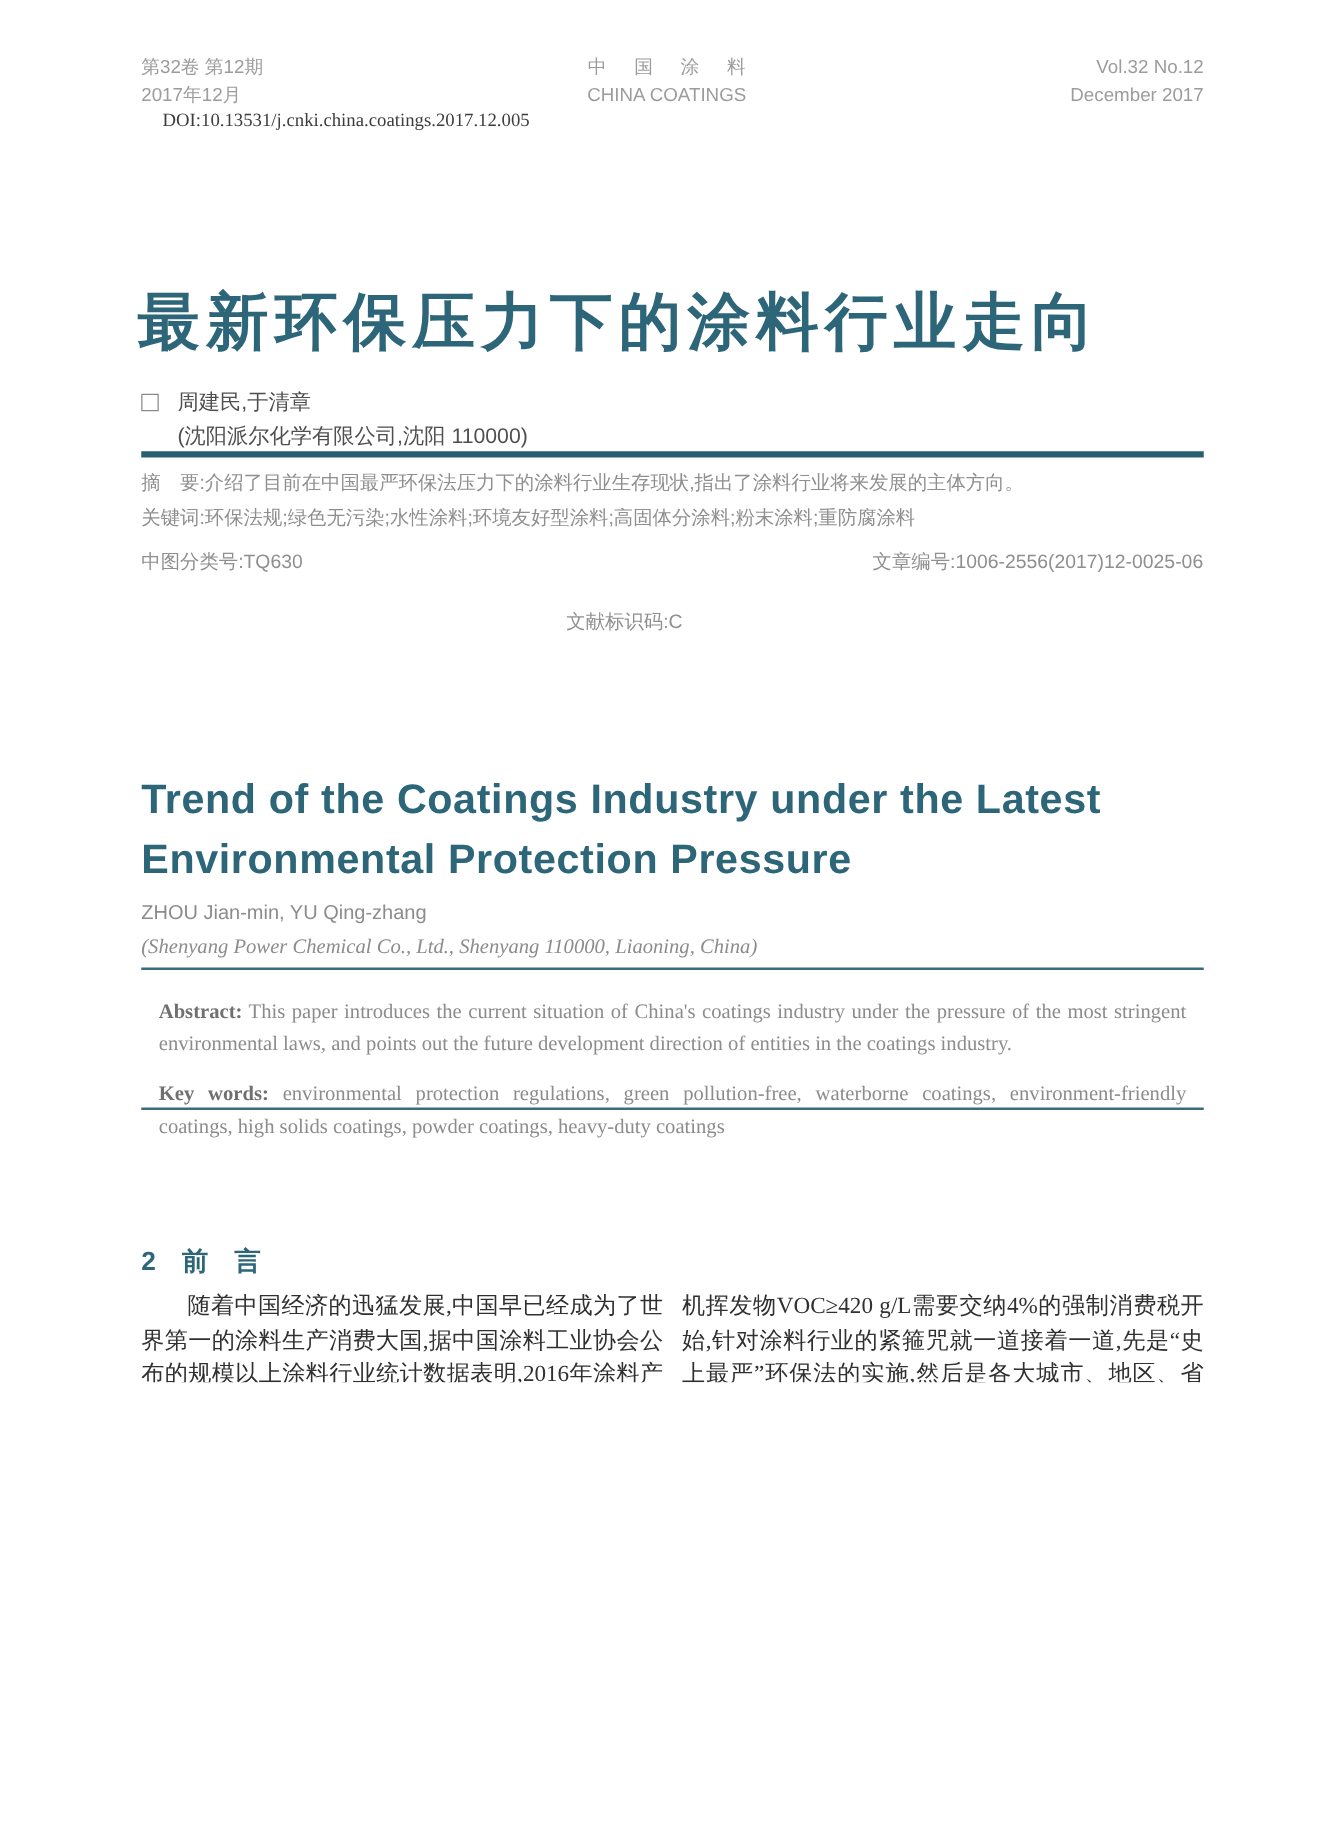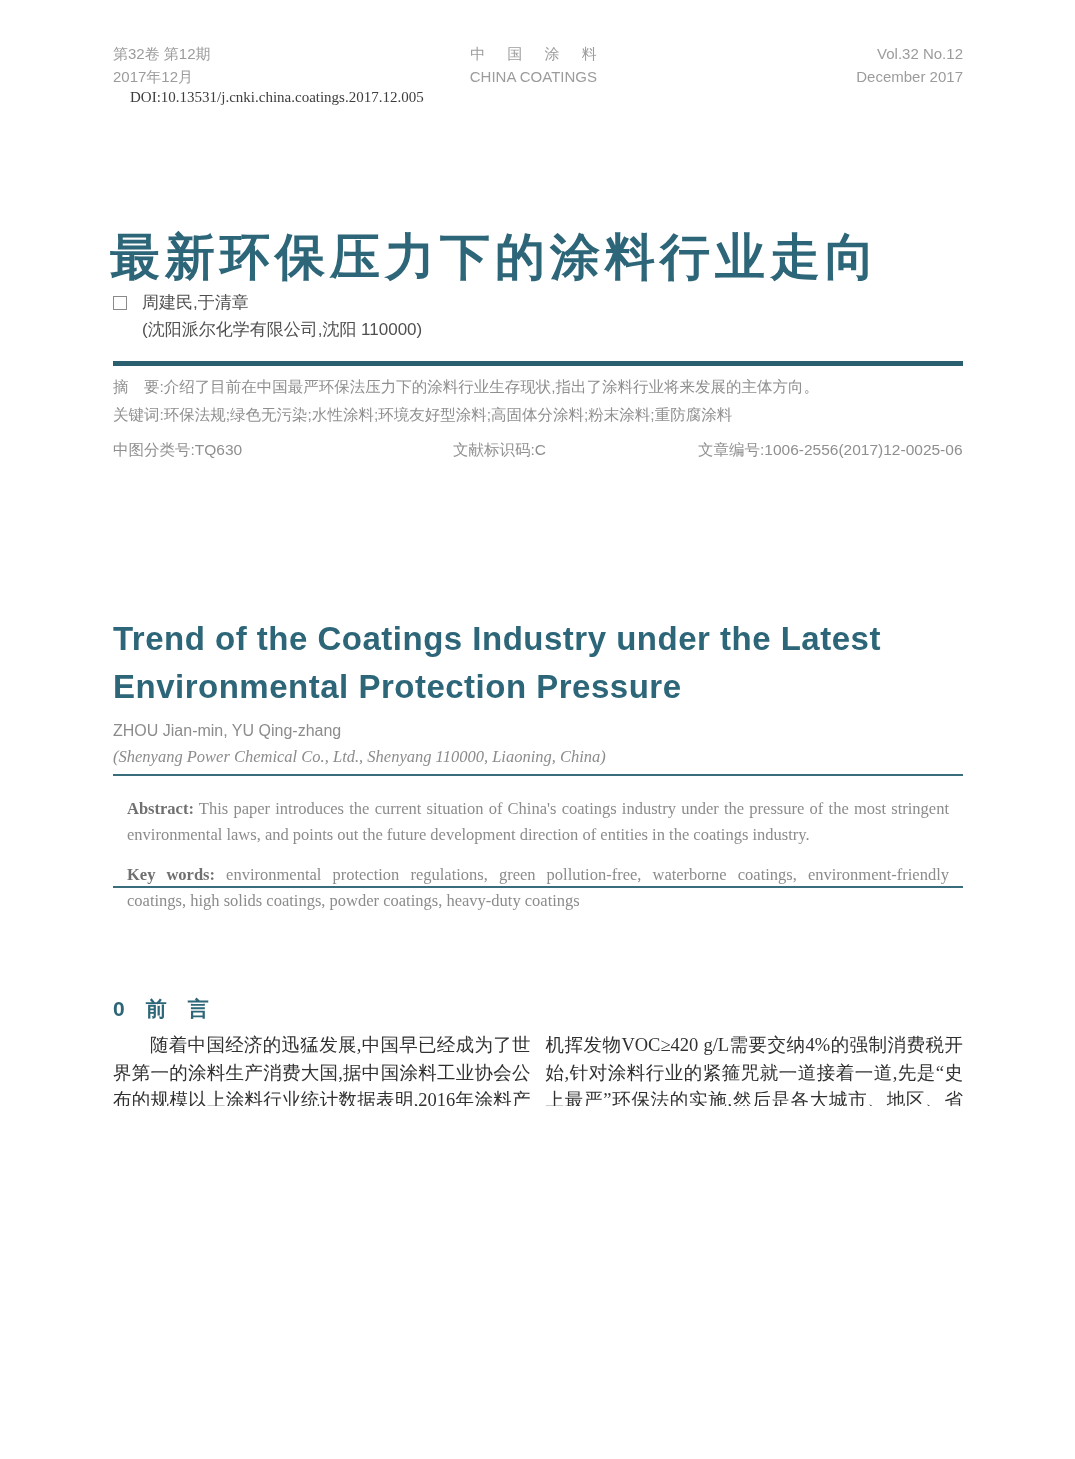--- a/index.html
+++ b/index.html
@@ -19,34 +19,34 @@
   .doi {
     position:absolute; left:130px; top:89px;
     font-family:"Liberation Serif", serif; font-size:15px; color:#3d3d3d;
   }
   
   .title-cn {
     position:absolute; left:110px; top:224px; margin:0;
     font-size:50px; font-weight:bold; color:#2d6678; letter-spacing:5px; white-space:nowrap;
   }
   .byline {
-    position:absolute; left:113px; top:289px; display:flex;
+    position:absolute; left:113px; top:308px; display:flex;
     color:#4f4f4f; font-size:17px; line-height:27px;
   }
   .sq { width:12px; height:12px; border:1px solid #8a8a8a; margin:7px 15px 0 0; flex:none; }
   .bar { position:absolute; left:113px; top:361px; width:850px; height:5px; background:#2a5f6f; }
   
   .meta-cn {
     position:absolute; left:113px; top:373px; width:850px;
     color:#8f8f8f; font-size:15.5px;
   }
   .meta-line { line-height:28px; }
   .meta-row { display:flex; margin-top:7px; line-height:28px; }
   .meta-row .m1 { width:340px; }
-  .meta-row .m2 { width:245px; }
+  .meta-row .m2 { width:245px;margin-top:48px; }
   
   .title-en {
     position:absolute; left:113px; top:615px; margin:0;
     font-size:33px; line-height:48px; color:#2d6678; letter-spacing:0.5px; font-weight:bold;
   }
   .authors-en { position:absolute; left:113px; top:722px; font-size:16px; color:#8c8c8c; }
   .affil-en {
     position:absolute; left:113px; top:747px;
     font-family:"Liberation Serif", serif; font-style:italic; font-size:16.5px; color:#8c8c8c;
   }
@@ -155,21 +155,21 @@
 
   <div class="rule rule-top"></div>
 
   <div class="abs-en">
     <p><b>Abstract:</b> <span>This paper introduces the current situation of China's coatings industry under the pressure of the most stringent environmental laws, and points out the future development direction of entities in the coatings industry.</span></p>
     <p><b>Key words:</b> <span>environmental protection regulations, green pollution-free, waterborne coatings, environment-friendly coatings, high solids coatings, powder coatings, heavy-duty coatings</span></p>
   </div>
 
   <div class="rule rule-bottom"></div>
 
-  <h3 class="sec">0　前　言</h3>
+  <h3 class="sec">2　前　言</h3>
 
   <div class="cols">
     <div class="col col-left">
       <p class="indent">随着中国经济的迅猛发展,中国早已经成为了世界第一的涂料生产消费大国,据中国涂料工业协会公布的规模以上涂料行业统计数据表明,2016年涂料产量1 899.78万t,同比增长7.2%,产值4 354.49亿元,同比增长5.6%,预计2017年全年的涂料产量将突破2 000万t! 达到2 030万t,增速为7%,产值预计在4 620亿元左右,增速在6%左右。涂料行业的发展基本上平稳、有序、健康、向上。</p>
       <p class="indent">但同时,随着2016年2月国家突然执行涂料产品有</p>
     </div>
     <div class="col col-right">
       <p>机挥发物VOC≥420 g/L需要交纳4%的强制消费税开始,针对涂料行业的紧箍咒就一道接着一道,先是“史上最严”环保法的实施,然后是各大城市、地区、省及行业协会纷纷出台的限溶剂型涂料令,一直到从2016年开始的中央环境保护督察组的赴全国各地的全覆盖环保督察,仅到目前为止的前三轮环保督察,就立案侦查超千件,立案处罚超万家,约谈、问责均超过万人,地域涵盖祖国大江南北。既显示了国家对绿色发展、环保民生的重视,也是对整个行业的发展指出了明确的方向!</p>
     </div>
   </div>

